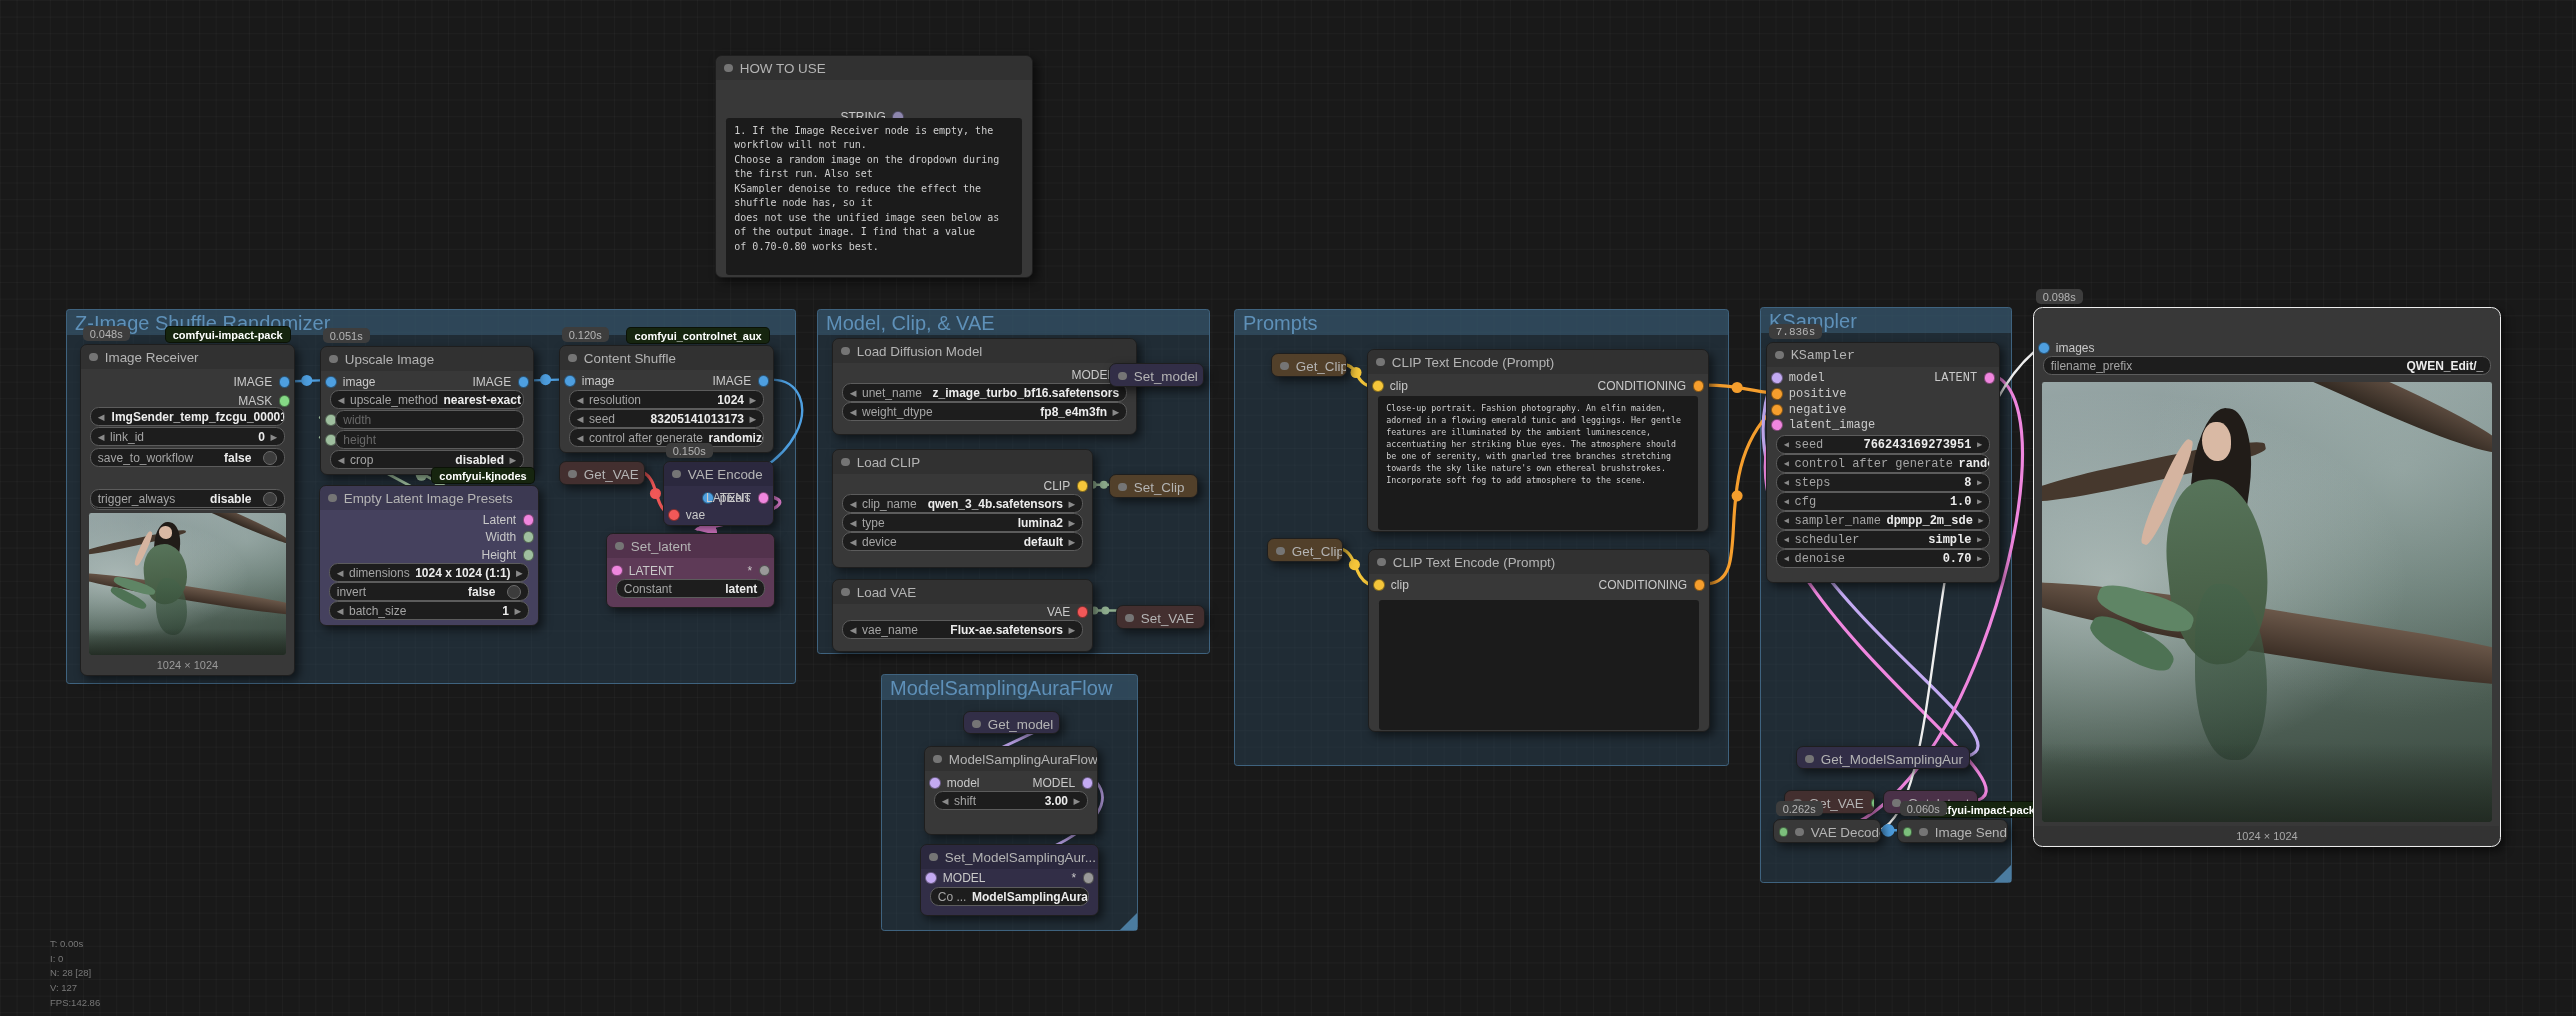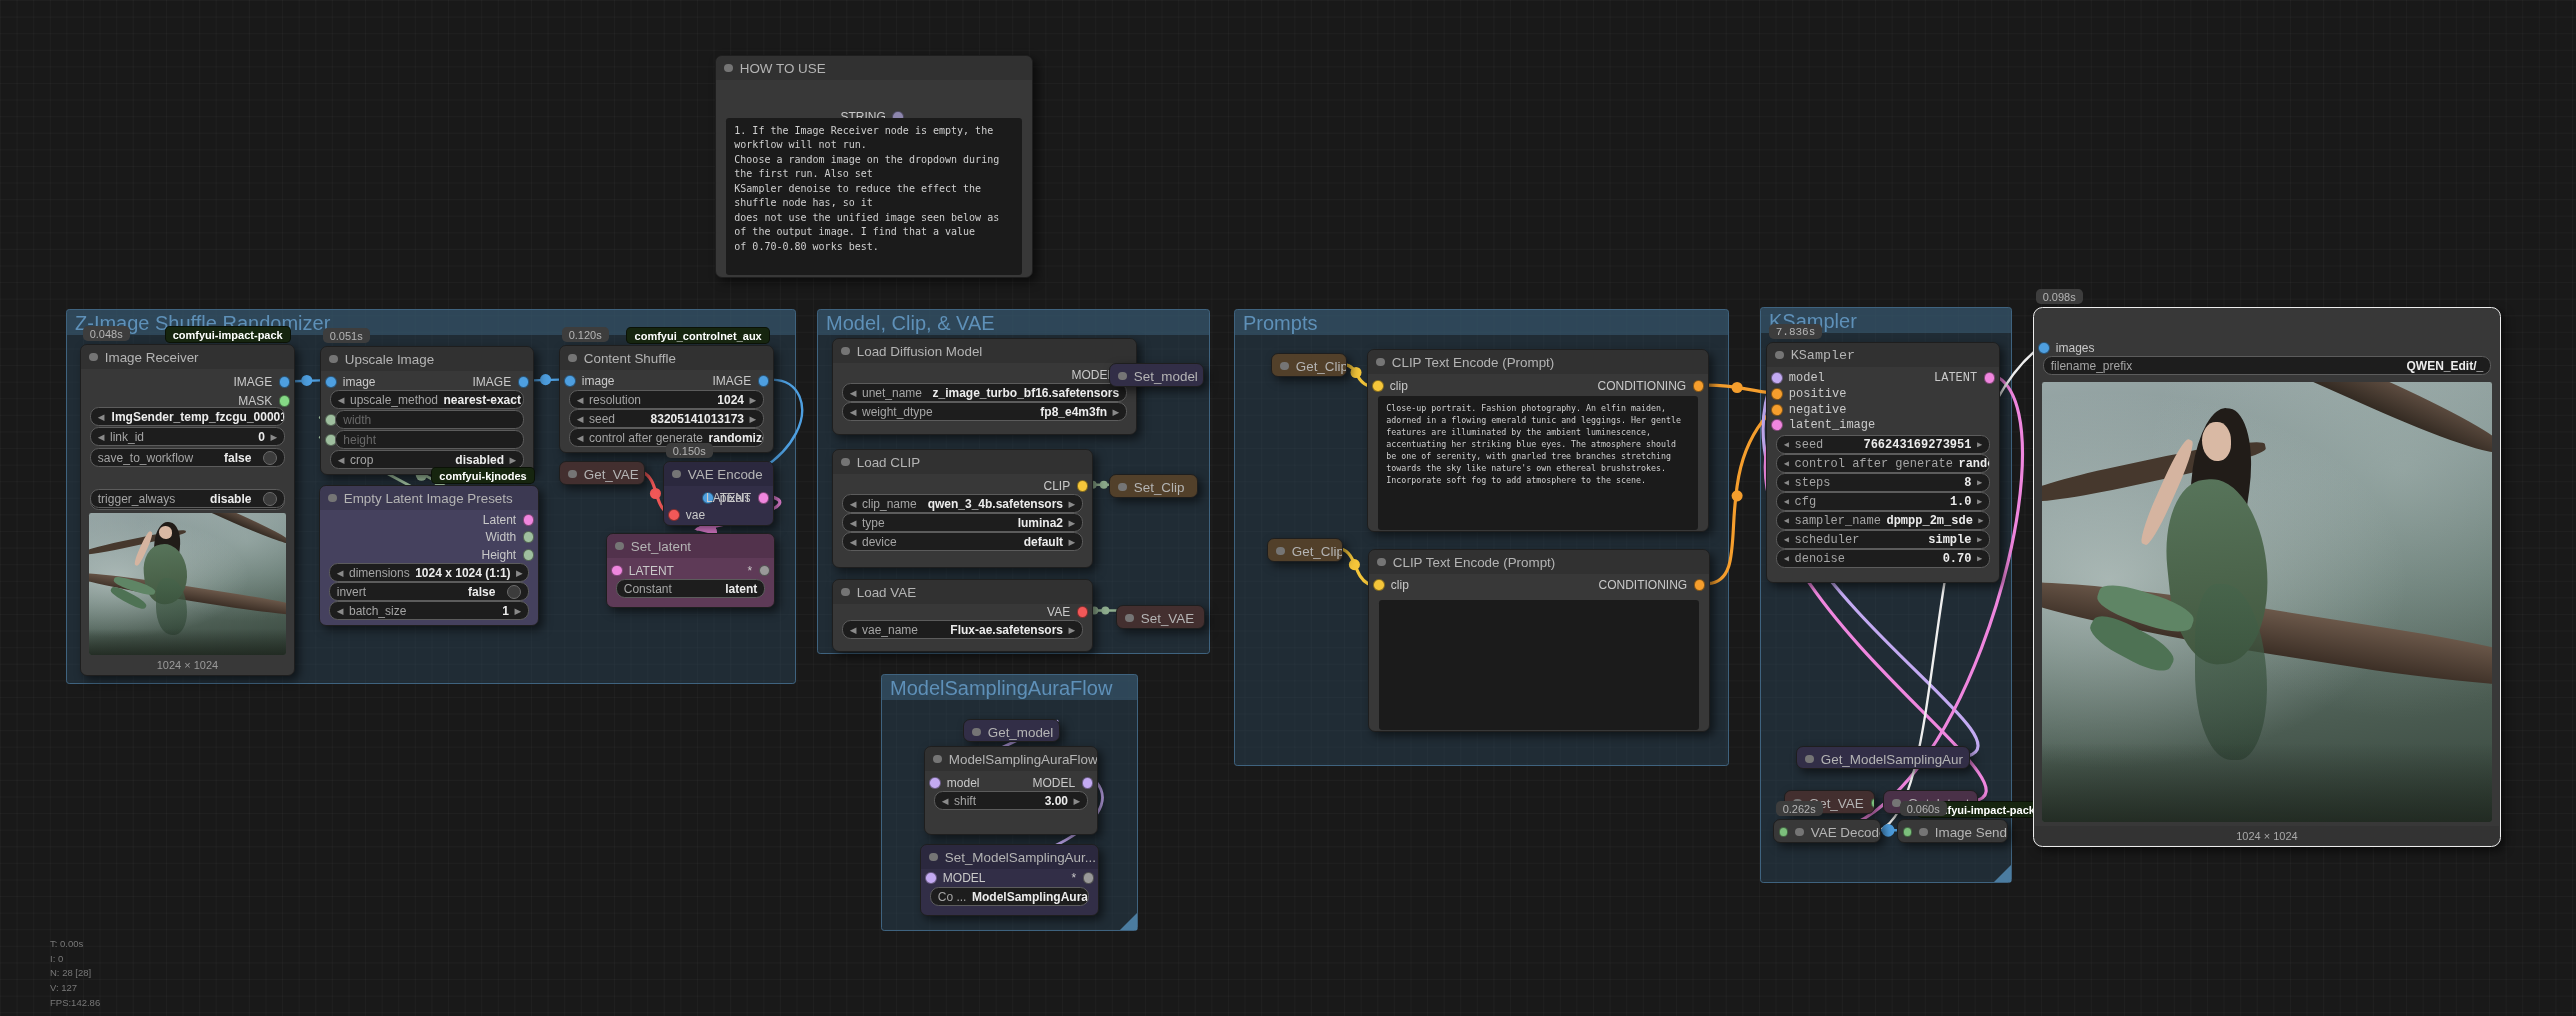--- a/index.html
+++ b/index.html
@@ -419,21 +419,21 @@
         <span class="wval">Flux-ae.safetensors</span>
         <span class="arrow">▶</span>
       </div>
     </div>
     <div class="node collapsed" style="left: 1116px; top: 605px; width: 87px; height: 22px; background: rgb(67, 47, 47);">
       <div class="ntitle">
         <span class="tcircle"></span>
         <span>Set_VAE</span>
       </div>
     </div>
-    <div class="node collapsed" style="left: 963px; top: 711px; width: 95px; height: 20.6px; background: rgb(50, 46, 71); margin-top: 8px;">
+    <div class="node collapsed" style="left: 963px; top: 711px; width: 95px; height: 20.6px; background: rgb(50, 46, 71);">
       <div class="ntitle">
         <span class="tcircle"></span>
         <span>Get_model</span>
       </div>
     </div>
     <div class="node" style="left: 924px; top: 746px; width: 172px; height: 87px; background: rgb(56, 56, 56);">
       <div class="ntitle">
         <span class="tcircle"></span>
         <span>ModelSamplingAuraFlow</span>
       </div>

